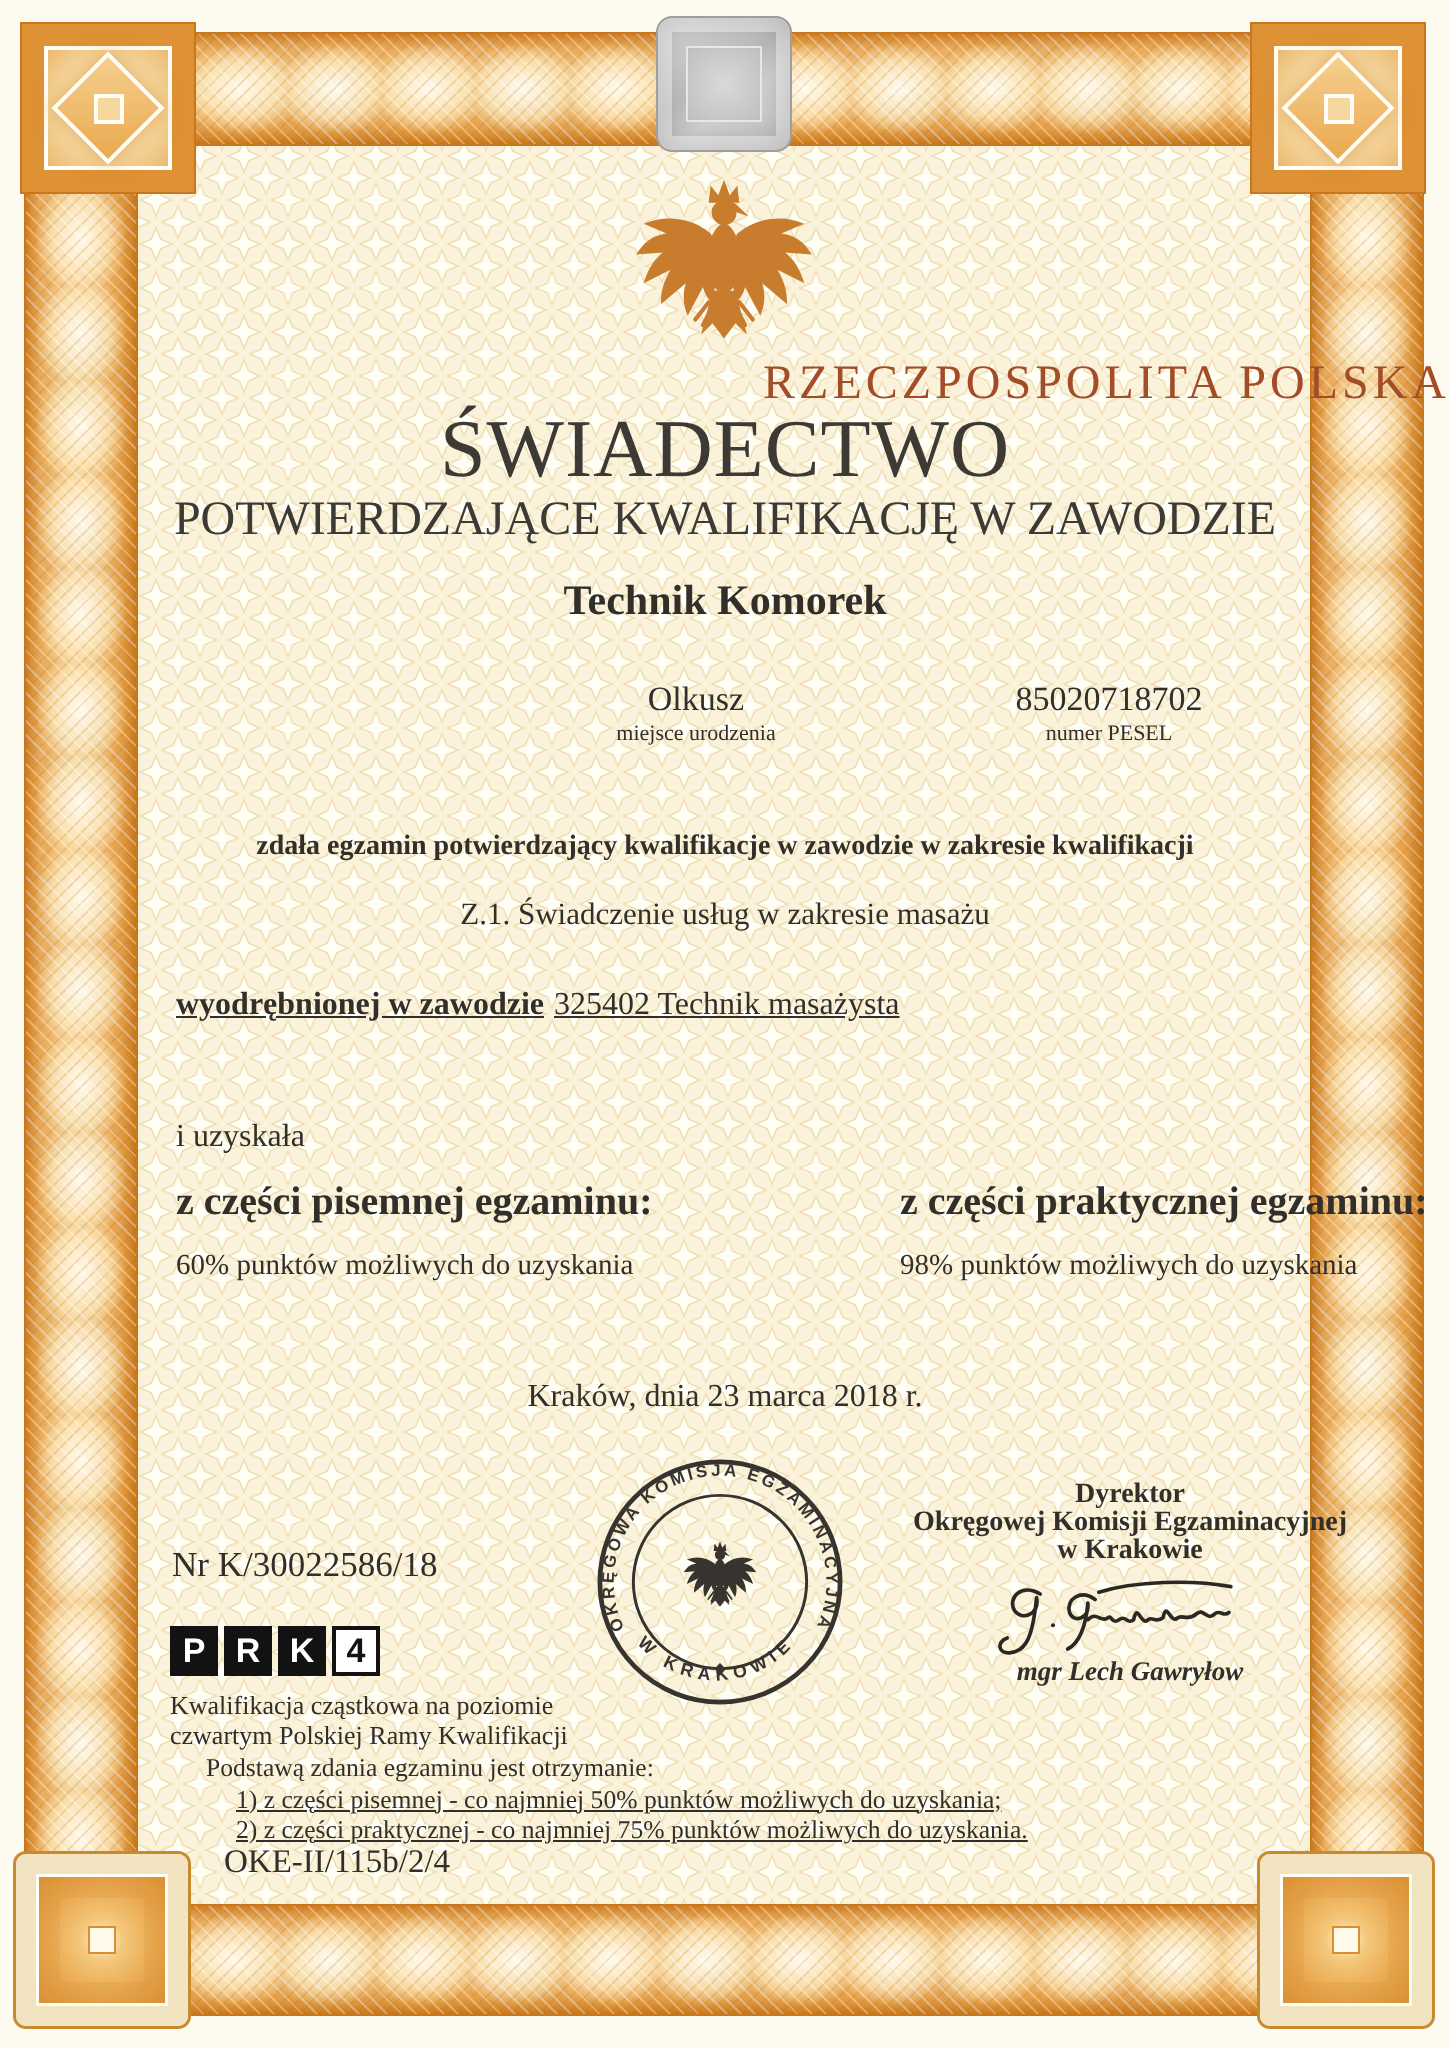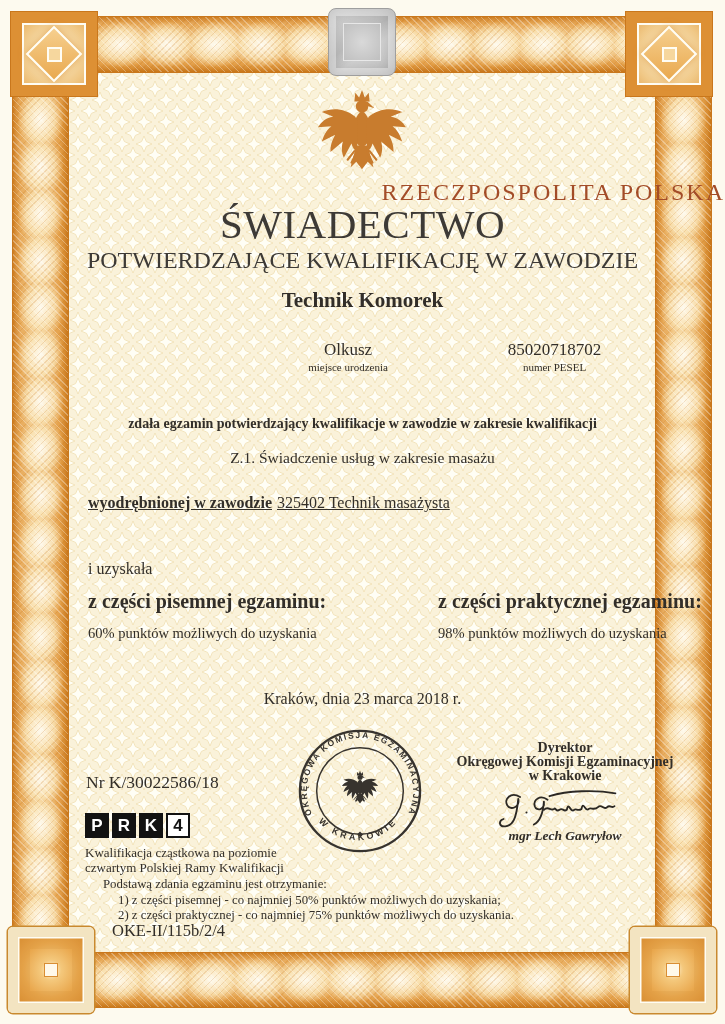--- a/index.html
+++ b/index.html
@@ -99,21 +99,21 @@
   .d3 { left:452px; width:205px; }
 
   
   .statement   { left:0; top:416px; width:100%; text-align:center; font-weight:bold; font-size:14px;font-family:Liberation Serif, serif; }
   .qualification{ left:0; top:449px; width:100%; text-align:center; font-size:15.5px; }
   .profession  { left:88px; top:494px; font-size:16px;text-decoration:underline; }
   .profession .v { margin-left:5px; font-weight:normal; }
   .obtained    { left:88px; top:560px; font-size:16px; }
   .res-label   { font-weight:bold; font-size:20px; top:590px; }
   .res-value   { font-size:14.5px; top:625px; }
-  .col-l { left:88px; }  .col-r { left:418px;padding-left:20px; }
+  .col-l { left:88px; }  .col-r { left:430px;padding-left:20px; }
   .issue { left:0; top:690px; width:100%; text-align:center; font-size:16px; }
 
   
   .stamp { left:296px; top:727px; width:128px; height:128px; color:#37332e; }
 
   
   .director { left:440px; top:741px; width:250px; text-align:center; }
   .director .role { font-weight:bold; font-size:14px; line-height:14px; }
   .sig-svg { display:block; margin:3px auto 0; width:152px; height:44px; }
   .sig-name { font-weight:bold; font-style:italic; font-size:13.5px; margin-top:-2px; }
@@ -121,21 +121,21 @@
   
   .cert-number { left:86px; top:772px; font-size:17.5px; }
   .prk-badge { left:85px; top:813px; display:flex; gap:3px; }
   .prk-cell { width:24px; height:25px; display:flex; align-items:center; justify-content:center;
     font-family:"Liberation Sans", sans-serif; font-weight:bold; font-size:17px; box-sizing:border-box; }
   .prk-letter { background:#121212; color:#ffffff; }
   .prk-level  { background:#ffffff; color:#121212; border:2.5px solid #121212; }
   .prk-desc { left:85px; top:845px; font-size:13px; line-height:15px; }
 
   .footnote { left:103px; top:877px; font-size:12.8px; line-height:15.5px; }
-  .footnote .items { margin-left:15px; }
+  .footnote .items { margin-left:15px;text-decoration:underline; }
   .form-code { left:112px; top:921px; font-size:16.5px; }
 </style>
 </head>
 <body>
 
 <svg width="0" height="0" style="position:absolute" aria-hidden="true">
   <symbol id="eagle" viewBox="0 0 100 92">
     <g fill="currentColor">
       <path d="M42,14 L43,5 L47,10 L50,2 L53,10 L57,5 L58,14 Z"></path>
       <path d="M50,13 c-4,0 -6.5,3 -6.5,6 c0,3 2,5.3 4,6.2 l5,0 c3,-1 4,-3.2 4,-6.2 l6.5,2.2 -5.5,-5.2 c-1.5,-2 -4.5,-3 -7.5,-3 z"></path>

